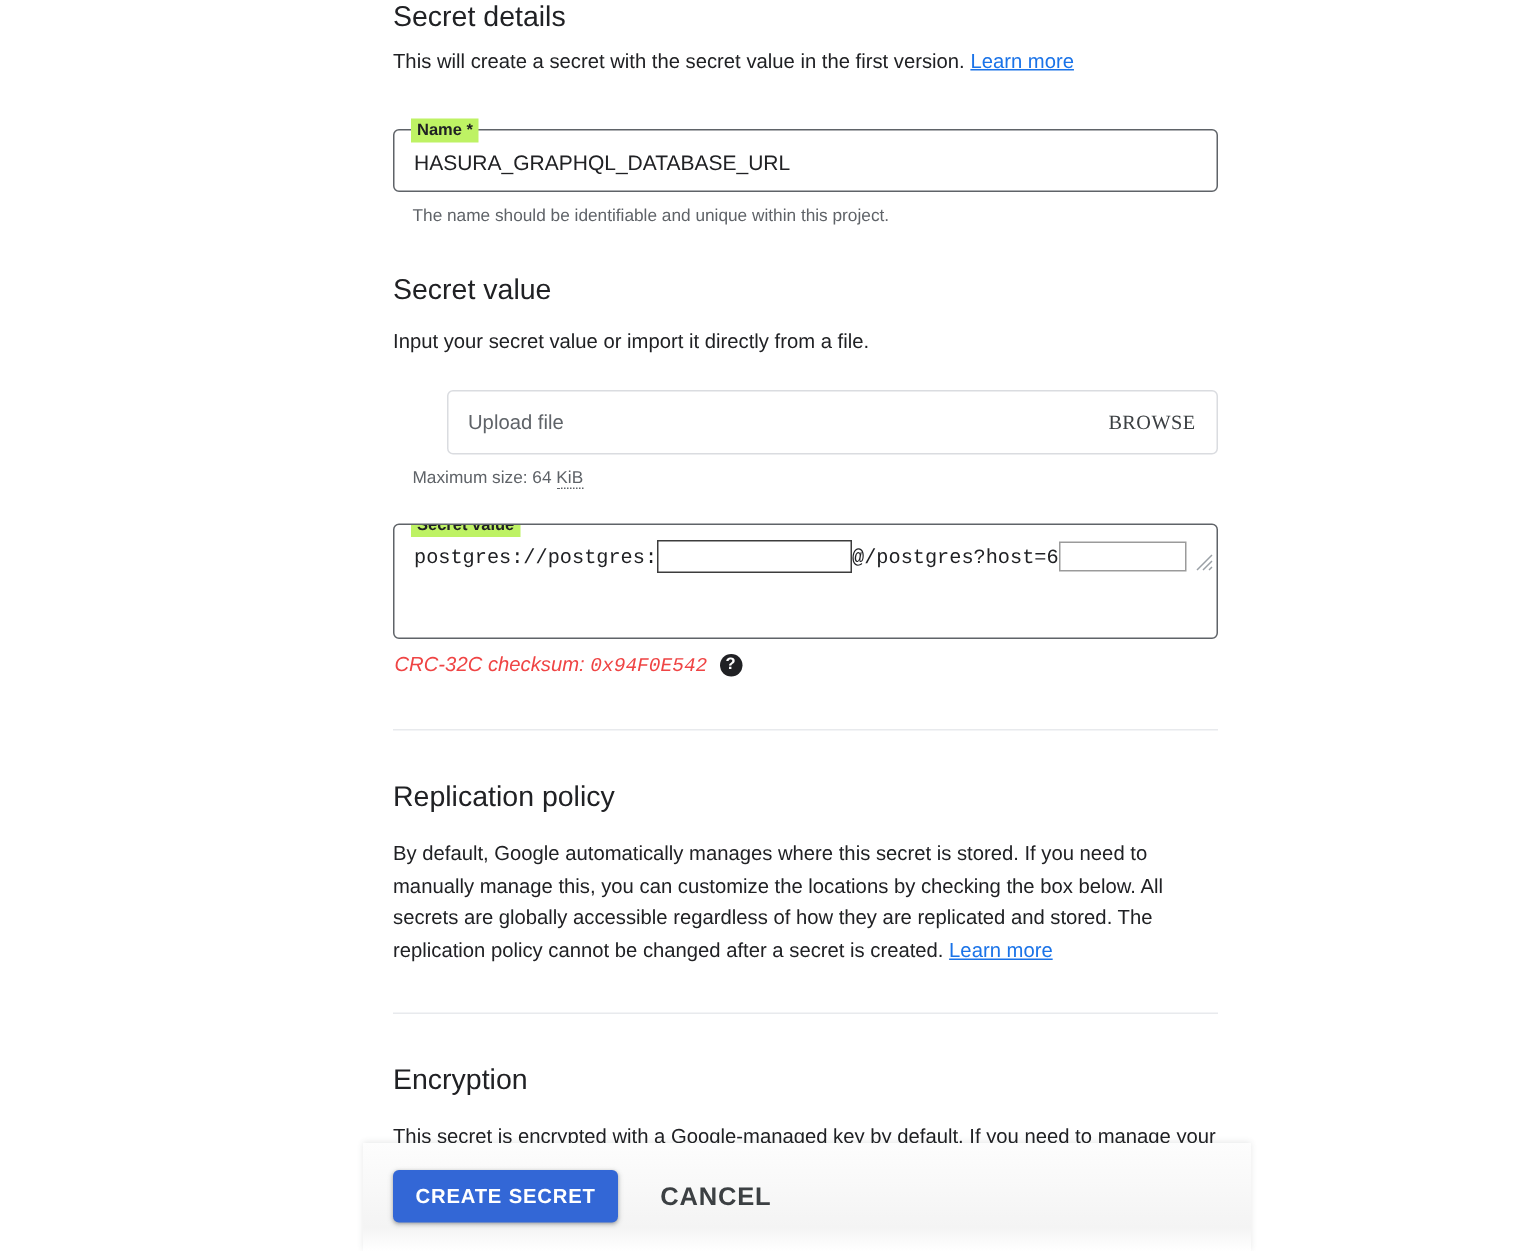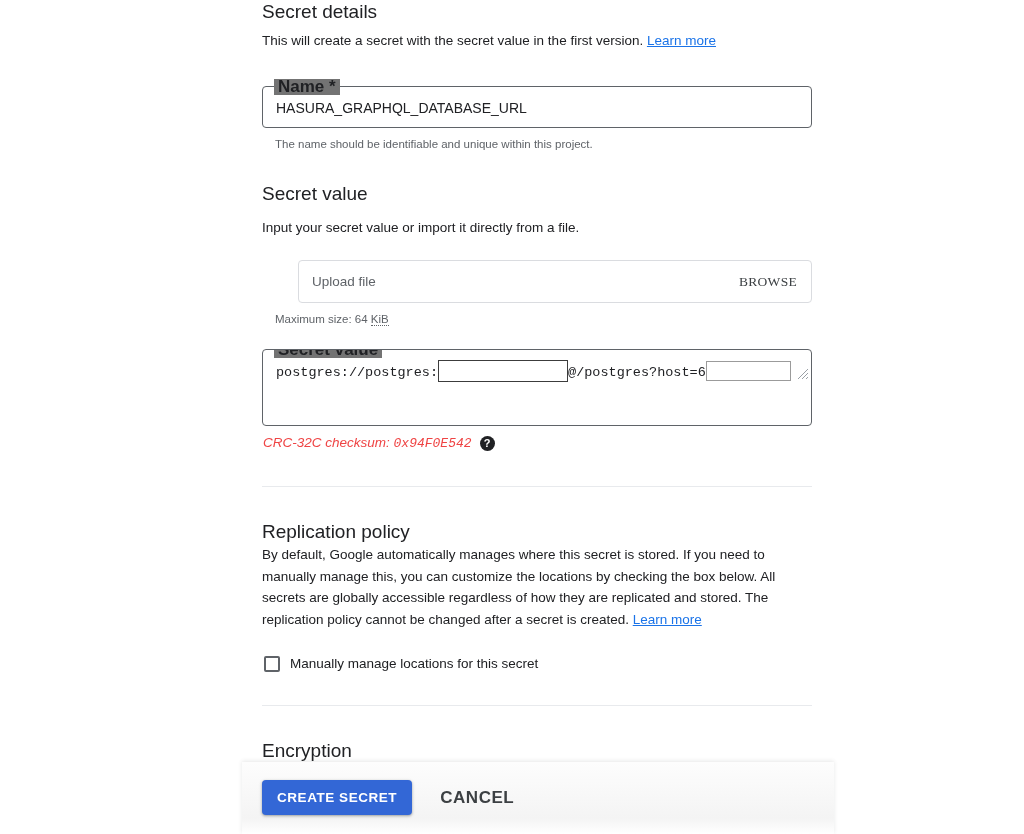--- a/index.html
+++ b/index.html
@@ -70,23 +70,23 @@
     position: relative;
     border: 1px solid #5f6368;
     border-radius: 4px;
     box-sizing: border-box;
     background: #fff;
   }
   .outlined-field .legend {
     position: absolute;
     top: -8px;
     left: 11px;
-    background: #737373;
+    background: #bef264;
     padding: 0 4px;
-    font-size: 17px;
+    font-size: 11px;
     line-height: 16px;
     font-weight: 600;
     color: #202124;
     white-space: nowrap;
   }
   .outlined-field .field-value {
     font-size: 14px;
     line-height: 20px;
     color: #202124;
   }
@@ -212,21 +212,21 @@
     height: 1px;
     background: #e8eaed;
     border: 0;
     margin: 0;
   }
   #divider-1 { margin-top: 35px; }
   #divider-2 { margin-top: 31px; }
 
   
   #replication-title { margin-top: 33px; }
-  #replication-body  { width: 549px; }
+  #replication-body  { margin-top: 14px; width: 549px; }
 
   #replication-checkbox-row {
     margin-top: 24px;
     display: flex;
     align-items: center;
     gap: 10px;
     padding-left: 2px;
   }
   .checkbox-box {
     width: 16px;
@@ -341,24 +341,20 @@
 
     <hr class="divider" id="divider-1">
 
     <h2 class="section-title" id="replication-title">Replication policy</h2>
 
     <p class="body-text" id="replication-body">
       <span>By default, Google automatically manages where this secret is stored. If you need to manually manage this, you can customize the locations by checking the box below. All secrets are globally accessible regardless of how they are replicated and stored. The replication policy cannot be changed after a secret is created.</span>
       <a class="link">Learn more</a>
     </p>
 
-    <div id="replication-checkbox-row">
-      <span class="checkbox-box"></span>
-      <span class="checkbox-label">Manually manage locations for this secret</span>
-    </div>
 
     <hr class="divider" id="divider-2">
 
     <h2 class="section-title" id="encryption-title">Encryption</h2>
 
     <p class="body-text" id="encryption-body">
       <span>This secret is encrypted with a Google-managed key by default. If you need to manage your encryption, you can use a customer-managed key instead.</span>
       <a class="link">Learn more</a>
     </p>
 

